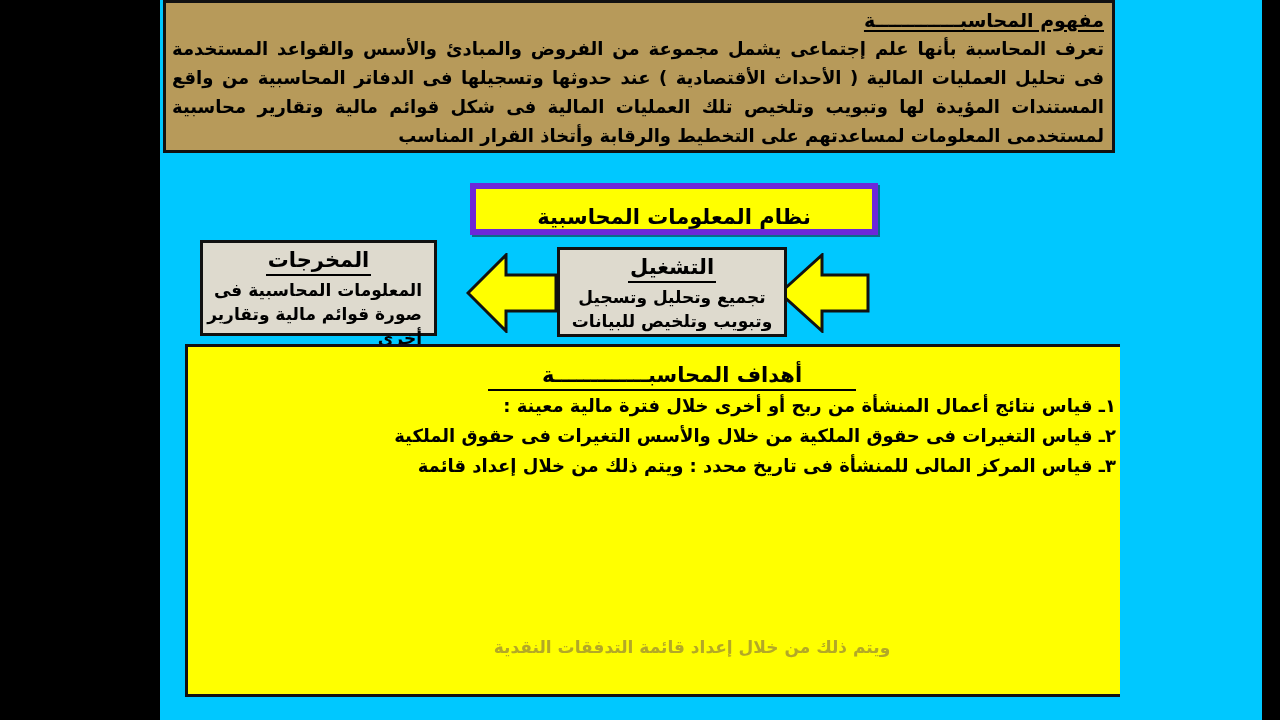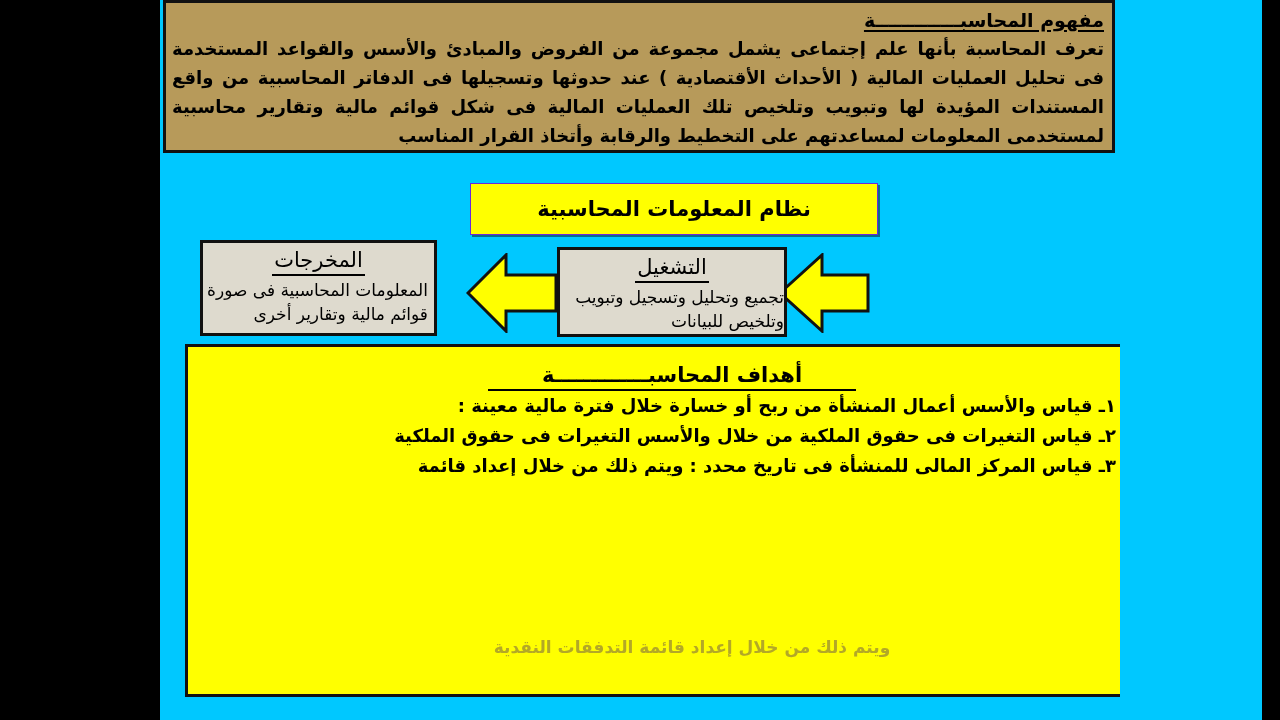--- a/index.html
+++ b/index.html
@@ -19,35 +19,35 @@
   }
   .concept-title {
     font-size: 19px; line-height: 27px; text-decoration: underline; text-decoration-thickness: 2px;
     text-underline-offset: 3px; letter-spacing: 0;
   }
   .concept-body {
     font-size: 18px; line-height: 29px; text-align: justify; text-align-last: right;
   }
   .sys-title {
     position: absolute; left: 310px; top: 183px; width: 408px; height: 52px;
-    background: #ffff00; border: 1px solid #6d28d9; box-sizing: border-box;
-    display: flex; align-items: center; justify-content: center;
+    background: #ffff00; border: 6px solid #6d28d9; box-sizing: border-box;
+    display: flex; align-items: flex-end; justify-content: center;
     direction: rtl; font-weight: bold; font-size: 21px; color: #000;
     box-shadow: 2px 2px 0 #0a6a8a;
   }
   .flow-box {
     position: absolute; background: #dedace; border: 3px solid #111; box-sizing: border-box;
-    direction: rtl; text-align: center; font-weight: normal; color: #000;
+    direction: rtl; text-align: center; font-weight: bold; color: #000;
   }
   .flow-title {
     font-size: 21px; line-height: 28px; display: inline-block;
     border-bottom: 2px solid #000; padding: 0 2px; margin-top: 3px;
   }
-  .flow-text { font-size: 17px; line-height: 24px; margin-top: 2px; text-align: right; }
-  .flow-text.left { text-align: right; padding-right: 6px; }
+  .flow-text { font-size: 17px; line-height: 24px; margin-top: 2px; }
+  .flow-text.left { text-align: right; padding-right: 12px; }
   .box-inputs { left: 707px; top: 240px; width: 245px; height: 96px; }
   .box-process { left: 397px; top: 247px; width: 230px; height: 90px; overflow: hidden; }
   .box-outputs { left: 40px; top: 240px; width: 237px; height: 96px; }
   .arrow { position: absolute; }
   .goals-box {
     position: absolute; left: 25px; top: 344px; width: 935px; height: 353px;
     background: #ffff00; border: 3px solid #111; border-right: none; box-sizing: border-box;
     direction: rtl; font-weight: bold; color: #000;
   }
   .goals-title-wrap { text-align: center; margin-top: 14px; padding-left: 36px; }
@@ -93,19 +93,19 @@
 
   <div class="flow-box box-outputs">
     <div class="flow-title">المخرجات</div>
     <div class="flow-text left">المعلومات المحاسبية فى صورة قوائم مالية وتقارير أخرى</div>
   </div>
 
   <div class="goals-box">
     <div class="goals-title-wrap">
       <span class="goals-title">أهداف المحاسبـــــــــــــة</span>
     </div>
-    <div class="goal-line">١ـ قياس والأسس أعمال المنشأة من ربح أو خسارة خلال فترة مالية معينة :</div>
+    <div class="goal-line">١ـ قياس نتائج أعمال المنشأة من ربح أو أخرى خلال فترة مالية معينة :</div>
     <div class="goal-line">٢ـ قياس التغيرات فى حقوق الملكية من خلال والأسس التغيرات فى حقوق الملكية</div>
     <div class="goal-line">٣ـ قياس المركز المالى للمنشأة فى تاريخ محدد : ويتم ذلك من خلال إعداد قائمة</div>
     <div class="goal-note">ويتم ذلك من خلال إعداد قائمة التدفقات النقدية</div>
   </div>
 
 </div>
 
 </body></html>

